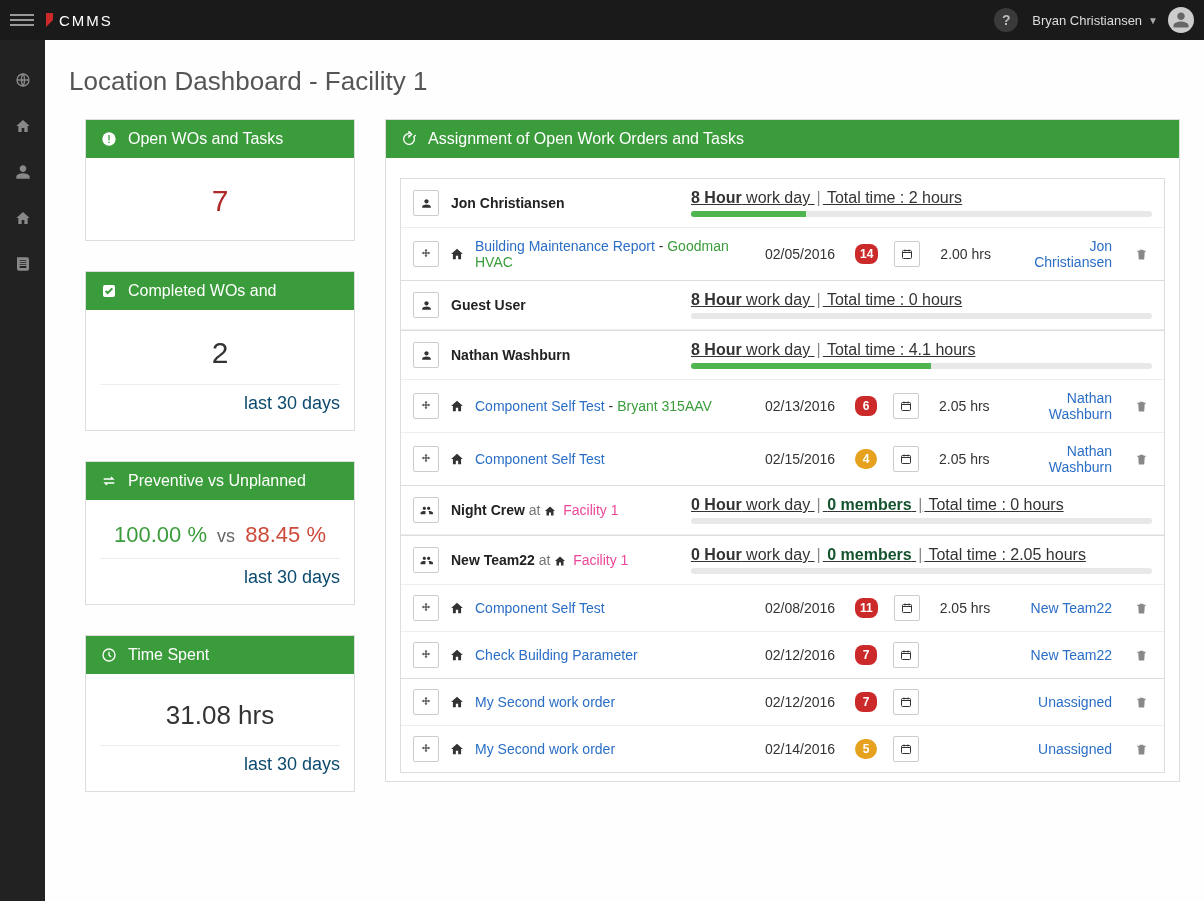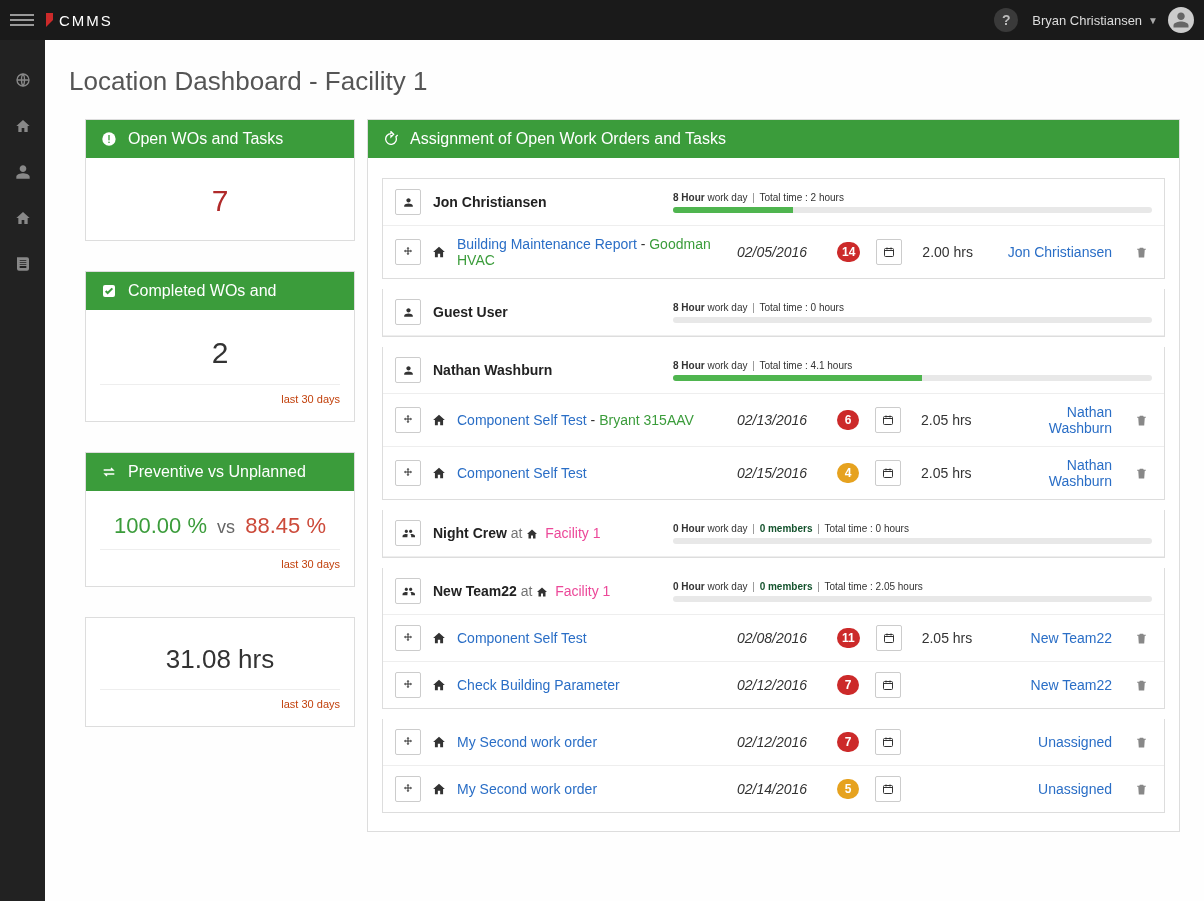--- a/index.html
+++ b/index.html
@@ -15,62 +15,62 @@
   .topbar .user { display:flex;align-items:center;color:#ddd;font-size:13px;cursor:pointer;}
   .topbar .user .caret{margin:0 10px 0 6px;font-size:10px;color:#aaa;}
   .topbar .avatar{width:26px;height:26px;border-radius:50%;background:#ccc;display:flex;align-items:center;justify-content:center;}
   .topbar .avatar svg{width:18px;height:18px;fill:#666;}
   .body { flex:1; display:flex; background:#fefefe; }
   .sidenav { width:45px; background:#222; display:flex; flex-direction:column; align-items:center; padding-top:30px; gap:26px;}
   .sidenav .nav-item { width:20px;height:20px;color:#888;display:flex;align-items:center;justify-content:center;cursor:pointer;}
   .sidenav .nav-item svg{width:16px;height:16px;fill:#888;}
   .main { flex:1; padding: 26px 24px; overflow:auto; }
   .page-title { font-size:26px; font-weight:300; color:#555; margin-bottom:22px;}
-  .cols { display:flex; gap:12px;padding-left:16px; }
+  .cols { display:flex; gap:30px;padding-left:16px; }
   .left { width:270px; display:flex; flex-direction:column; gap:30px;}
   .right { flex:1; }
   .card { border:1px solid #ddd; background:#fff; }
   .card-head { background:#3b9c3b; color:#fff; padding:10px 14px; font-size:16px; display:flex; align-items:center; gap:10px;}
   .card-head .icon{width:18px;height:18px;display:flex;align-items:center;justify-content:center;}
   .card-head .icon svg{width:16px;height:16px;fill:#fff;}
   .card-body { padding:16px 14px; }
   .big-num { text-align:center; font-size:30px; color:#b02a2a; font-weight:300; padding:10px 0 6px;}
   .big-num.dark { color:#333; }
-  .subtext { text-align:right; color:#c2410c; font-size:11px; border-top:1px solid #eee; padding-top:8px; margin-top:8px;}
+  .subtext { text-align:right; color:#0c4a6e; font-size:18px; border-top:1px solid #eee; padding-top:8px; margin-top:8px;}
   .pvp { text-align:center; font-size:22px; padding:6px 0 2px;}
   .pvp .p1{color:#3b9c3b;}
   .pvp .vs{color:#666;font-size:18px;margin:0 4px;}
   .pvp .p2{color:#cc4a3a;}
   .assign-body { padding:20px 14px 8px; }
-  .group { border:1px solid #ddd; margin-bottom:10px; }
+  .group { border:1px solid #ddd; margin-bottom:0; }
   .group + .group { border-top:none; }
   .group-head { display:flex; align-items:center; padding:10px 12px; background:#fff; border-bottom:1px solid #eee;}
   .group-head .gicon{width:26px;height:26px;border:1px solid #ccc;border-radius:2px;display:flex;align-items:center;justify-content:center;margin-right:12px;background:#fff;}
   .group-head .gicon svg{width:13px;height:13px;fill:#333;}
   .group-head .gname{font-weight:bold;color:#222;flex:0 0 240px;}
   .group-head .gmeta{flex:1;}
-  .gmeta-line{font-size:10px;color:#333;}
+  .gmeta-line{font-size:16px;color:#333;text-decoration:underline;}
   .gmeta-line .hrs{font-weight:bold;}
   .gmeta-line .red{color:#14532d;font-weight:bold;}
   .gmeta-line .sep{color:#888;margin:0 2px;}
   .gbar{height:6px;background:#e8e8e8;border-radius:3px;margin-top:4px;position:relative;overflow:hidden;}
   .gbar .fill{height:100%;background:#4fb54f;}
   .task-row { display:flex; align-items:center; padding:10px 12px; gap:10px; border-bottom:1px solid #eee; background:#fff;}
   .task-row:last-child{border-bottom:none;}
   .task-row .drag{width:26px;height:26px;border:1px solid #ccc;border-radius:2px;display:flex;align-items:center;justify-content:center;cursor:move;background:#fff;}
   .task-row .drag svg{width:12px;height:12px;fill:#333;}
   .task-row .homeico{width:16px;display:flex;align-items:center;justify-content:center;}
   .task-row .homeico svg{width:14px;height:14px;fill:#333;}
   .task-row .title{flex:0 0 270px;color:#333;}
   .task-row .title a{color:#2a6ec6;text-decoration:none;cursor:pointer;}
   .task-row .title .dash{color:#333;}
   .task-row .title .sub{color:#3b9c3b;}
-  .task-row .date{width:90px;text-align:left;color:#333;font-style:italic;}
+  .task-row .date{width:90px;text-align:center;color:#333;}
   .task-row .badge{min-width:22px;height:20px;border-radius:10px;color:#fff;font-size:12px;font-weight:bold;display:flex;align-items:center;justify-content:center;padding:0 5px;}
-  .badge.red{background:#cc2a2a;}
+  .badge.red{background:#cc2a2a;border-radius:8px;}
   .badge.amber{background:#e6a21f;}
   .task-row .calbtn{width:26px;height:26px;border:1px solid #ccc;border-radius:2px;display:flex;align-items:center;justify-content:center;cursor:pointer;background:#fff;margin-left:6px;}
   .task-row .calbtn svg{width:12px;height:12px;fill:#333;}
   .task-row .hrscol{width:70px;text-align:left;color:#333;margin-left:10px;}
   .task-row .assignee{flex:1;text-align:right;}
   .task-row .assignee a{color:#2a6ec6;text-decoration:none;cursor:pointer;}
   .task-row .del{width:22px;height:22px;display:flex;align-items:center;justify-content:center;cursor:pointer;color:#888;margin-left:8px;}
   .task-row .del svg{width:13px;height:13px;fill:#888;}
   .group-head.unassigned .gname{color:#cc2a2a;}
   .group-head .at{font-weight:normal;color:#737373;}
@@ -183,20 +183,29 @@
               <div class="pvp">
                 <span class="p1">100.00 %</span>
                 <span class="vs">vs</span>
                 <span class="p2">88.45 %</span>
               </div>
               <div class="subtext">last 30 days</div>
             </div>
           </div>
 
           <div class="card">
+            <div class="card-head">
+              <span class="icon">
+                  <svg viewBox="0 0 24 24">
+                    <circle cx="12" cy="12" r="9" fill="none" stroke="#fff" stroke-width="2"></circle>
+                    <path d="M12 7v5l3 3" fill="none" stroke="#fff" stroke-width="2"></path>
+                  </svg>
+                </span>
+              <span>Time Spent</span>
+            </div>
             <div class="card-body">
               <div class="big-num dark" style="font-size:26px;">31.08 hrs</div>
               <div class="subtext">last 30 days</div>
             </div>
           </div>
         </div>
 
         <div class="right">
           <div class="card">
             <div class="card-head">

